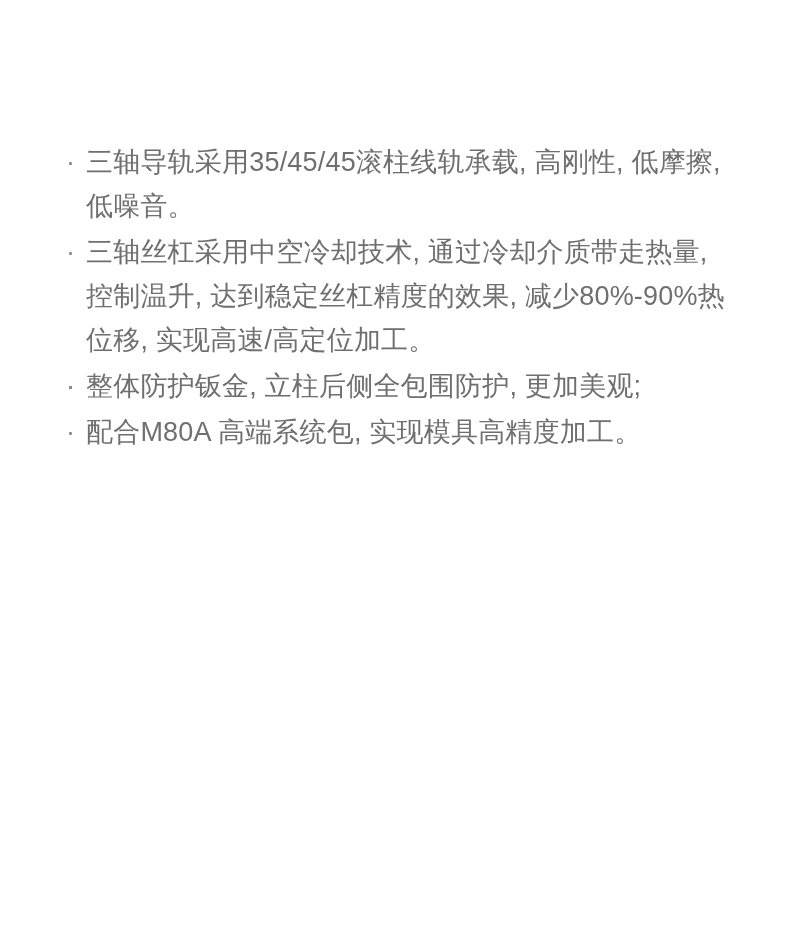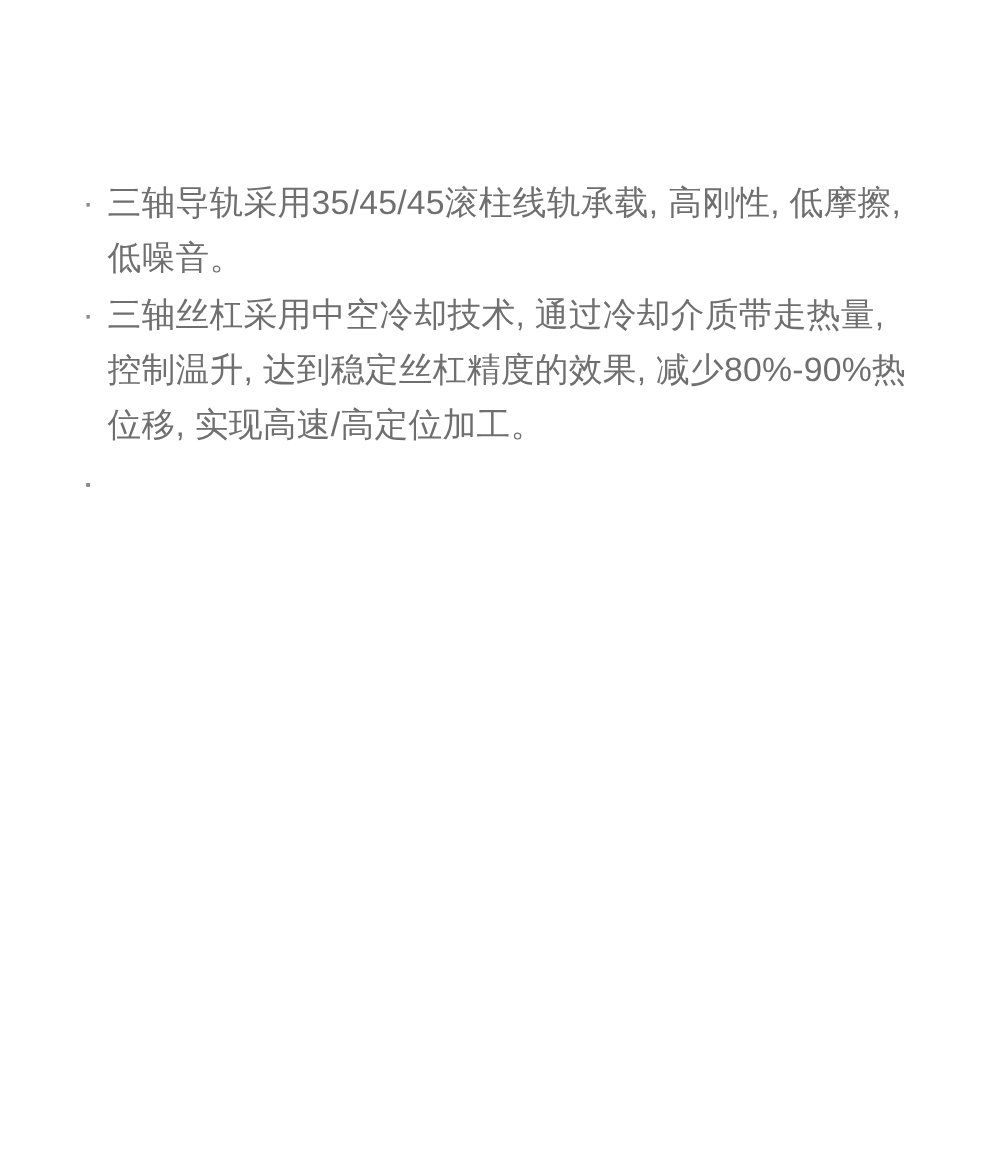--- a/index.html
+++ b/index.html
@@ -60,18 +60,20 @@
     </li>
     <li class="spec-item">
       <span class="bullet">·</span>
       <span class="spec-text">三轴丝杠采用中空冷却技术, 通过冷却介质带走热量, 控制温升, 达到稳定丝杠精度的效果, 减少80%-90%热位移, 实现高速/高定位加工。</span>
     </li>
     <li class="spec-item">
       <span class="bullet">·</span>
     </li>
     <li class="spec-item">
       <span class="bullet">·</span>
+      <span class="spec-text">整体防护钣金, 立柱后侧全包围防护, 更加美观;</span>
     </li>
     <li class="spec-item">
       <span class="bullet">·</span>
+      <span class="spec-text">配合M80A 高端系统包, 实现模具高精度加工。</span>
     </li>
   </ul>
 </div>
 
 </body></html>

